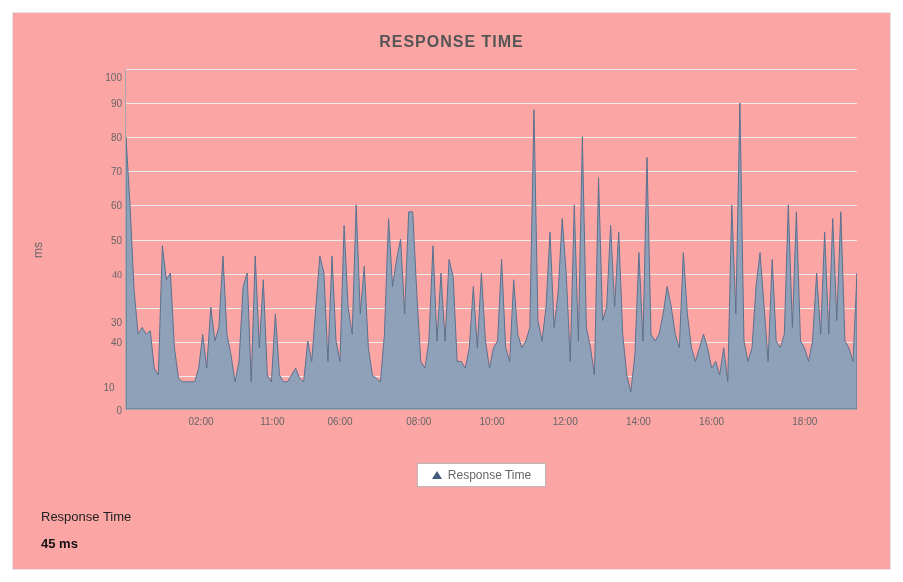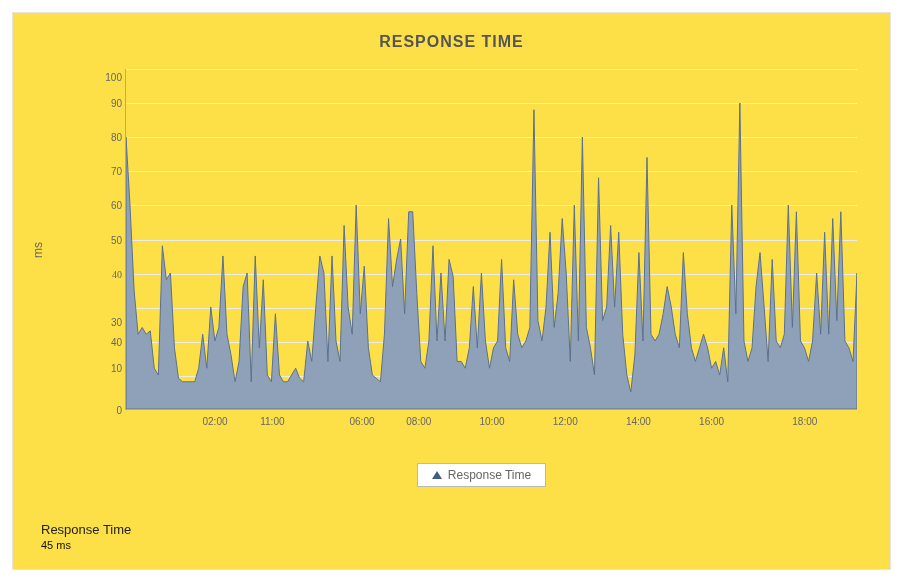--- a/index.html
+++ b/index.html
@@ -5,21 +5,21 @@
     * { margin: 0; padding: 0; box-sizing: border-box; }
     body {
       font-family: Arial, Helvetica, sans-serif;
       background: #fff;
       width: 903px;
       height: 582px;
       padding: 12px;
     }
     .panel {
       border: 1px solid #e4e4e4;
-      background: #fde047;
+      background: #fca5a5;
       width: 100%;
       height: 100%;
       padding: 20px 22px 18px 22px;
       position: relative;
     }
     .chart-title {
       text-align: center;
       font-size: 16px;
       font-weight: bold;
       letter-spacing: 1px;
@@ -106,60 +106,60 @@
       position: absolute;
       left: 28px;
       bottom: 18px;
     }
     .summary-label {
       font-size: 13px;
       color: #222;
       font-family: Arial, sans-serif;
     }
     .summary-value {
-      font-size: 11px;
-      font-weight: normal;
+      font-size: 13px;
+      font-weight: bold;
       color: #111;
-      margin-top: 2px;
+      margin-top: 12px;
     }
     svg.area { position:absolute; left:0; top:0; width:100%; height:100%; }
   </style>
 </head>
 <body>
 
 <div class="panel">
   <div class="chart-title">RESPONSE TIME</div>
 
   <div class="chart-wrap">
     <div class="y-label">ms</div>
     <div class="plot" id="plot" style="width: 732px; height: 341px;">
         <div class="y-tick" style="top: 341px;">0</div>
         <div class="grid-h" style="top: 306.9px;"></div>
-        <div class="y-tick" style="top: 299px;">10</div>
+        <div class="y-tick" style="top: 318px; text-align: center;">10</div>
         <div class="grid-h" style="top: 272.8px;"></div>
         <div class="y-tick" style="top: 272.8px;">40</div>
         <div class="grid-h" style="top: 238.7px;"></div>
         <div class="y-tick" style="top: 253px;">30</div>
         <div class="grid-h" style="top: 204.6px;"></div>
         <div class="y-tick" style="top: 204.6px; font-family: Liberation Serif, serif;">40</div>
         <div class="grid-h" style="top: 170.5px;"></div>
         <div class="y-tick" style="top: 170.5px;">50</div>
         <div class="grid-h" style="top: 136.4px;"></div>
         <div class="y-tick" style="top: 136.4px;">60</div>
         <div class="grid-h" style="top: 102.3px;"></div>
         <div class="y-tick" style="top: 102.3px;">70</div>
         <div class="grid-h" style="top: 68.2px;"></div>
         <div class="y-tick" style="top: 68.2px;">80</div>
         <div class="grid-h" style="top: 34.1px;"></div>
         <div class="y-tick" style="top: 34.1px;">90</div>
         <div class="grid-h" style="top: 0px;"></div>
         <div class="y-tick" style="top: 8px;">100</div>
-        <div class="x-tick" style="left: 89px;">02:00</div>
+        <div class="x-tick" style="left: 75px;">02:00</div>
         <div class="x-tick" style="left: 146.4px;">11:00</div>
-        <div class="x-tick" style="left: 236px; margin-top: 12px;">06:00</div>
+        <div class="x-tick" style="left: 214px; margin-top: 12px;">06:00</div>
         <div class="x-tick" style="left: 292.8px;">08:00</div>
         <div class="x-tick" style="left: 366px;">10:00</div>
         <div class="x-tick" style="left: 439.2px;">12:00</div>
         <div class="x-tick" style="left: 512.4px;">14:00</div>
         <div class="x-tick" style="left: 585.6px;">16:00</div>
         <div class="x-tick" style="left: 658.8px; margin-left: 20px;">18:00</div>
         <svg class="area" viewBox="0 0 732 341" preserveAspectRatio="none">
           <path d="M0,341 L0.0,68.2 L4.0,136.4 L8.1,221.7 L12.1,266.0 L16.2,259.2 L20.2,266.0 L24.3,262.6 L28.3,300.1 L32.4,306.9 L36.4,177.3 L40.4,211.4 L44.5,204.6 L48.5,279.6 L52.6,310.3 L56.6,313.7 L60.7,313.7 L64.7,313.7 L68.8,313.7 L72.8,300.1 L76.8,266.0 L80.9,300.1 L84.9,238.7 L89.0,272.8 L93.0,259.2 L97.1,187.5 L101.1,266.0 L105.1,286.4 L109.2,313.7 L113.2,293.3 L117.3,218.2 L121.3,204.6 L125.4,313.7 L129.4,187.5 L133.5,279.6 L137.5,211.4 L141.5,306.9 L145.6,313.7 L149.6,245.5 L153.7,306.9 L157.7,313.7 L161.8,313.7 L165.8,306.9 L169.9,300.1 L173.9,310.3 L177.9,313.7 L182.0,272.8 L186.0,293.3 L190.1,238.7 L194.1,187.5 L198.2,204.6 L202.2,293.3 L206.3,187.5 L210.3,272.8 L214.3,293.3 L218.4,156.9 L222.4,238.7 L226.5,266.0 L230.5,136.4 L234.6,245.5 L238.6,197.8 L242.7,279.6 L246.7,306.9 L250.7,310.3 L254.8,313.7 L258.8,266.0 L262.9,150.0 L266.9,218.2 L271.0,191.0 L275.0,170.5 L279.0,245.5 L283.1,143.2 L287.1,143.2 L291.2,225.1 L295.2,293.3 L299.3,300.1 L303.3,272.8 L307.4,177.3 L311.4,272.8 L315.4,204.6 L319.5,272.8 L323.5,191.0 L327.6,208.0 L331.6,293.3 L335.7,293.3 L339.7,300.1 L343.8,279.6 L347.8,218.2 L351.8,279.6 L355.9,204.6 L359.9,272.8 L364.0,300.1 L368.0,279.6 L372.1,272.8 L376.1,191.0 L380.2,279.6 L384.2,293.3 L388.2,211.4 L392.3,266.0 L396.3,279.6 L400.4,272.8 L404.4,259.2 L408.5,40.9 L412.5,252.3 L416.6,272.8 L420.6,238.7 L424.6,163.7 L428.7,259.2 L432.7,225.1 L436.8,150.0 L440.8,204.6 L444.9,293.3 L448.9,136.4 L453.0,272.8 L457.0,68.2 L461.0,259.2 L465.1,279.6 L469.1,306.9 L473.2,109.1 L477.2,252.3 L481.3,238.7 L485.3,156.9 L489.3,238.7 L493.4,163.7 L497.4,266.0 L501.5,306.9 L505.5,323.9 L509.6,286.4 L513.6,184.1 L517.7,272.8 L521.7,88.7 L525.7,266.0 L529.8,272.8 L533.8,266.0 L537.9,245.5 L541.9,218.2 L546.0,238.7 L550.0,266.0 L554.1,279.6 L558.1,184.1 L562.1,245.5 L566.2,279.6 L570.2,293.3 L574.3,279.6 L578.3,266.0 L582.4,279.6 L586.4,300.1 L590.5,293.3 L594.5,306.9 L598.5,279.6 L602.6,313.7 L606.6,136.4 L610.7,245.5 L614.7,34.1 L618.8,272.8 L622.8,293.3 L626.9,279.6 L630.9,218.2 L634.9,184.1 L639.0,238.7 L643.0,293.3 L647.1,191.0 L651.1,272.8 L655.2,279.6 L659.2,266.0 L663.2,136.4 L667.3,259.2 L671.3,143.2 L675.4,272.8 L679.4,279.6 L683.5,293.3 L687.5,272.8 L691.6,204.6 L695.6,266.0 L699.6,163.7 L703.7,266.0 L707.7,150.0 L711.8,252.3 L715.8,143.2 L719.9,272.8 L723.9,279.6 L728.0,293.3 L732.0,204.6 L732,341 Z" fill="#8fa1b9" stroke="#5a708e" stroke-width="1"></path>
         </svg>
       </div>

